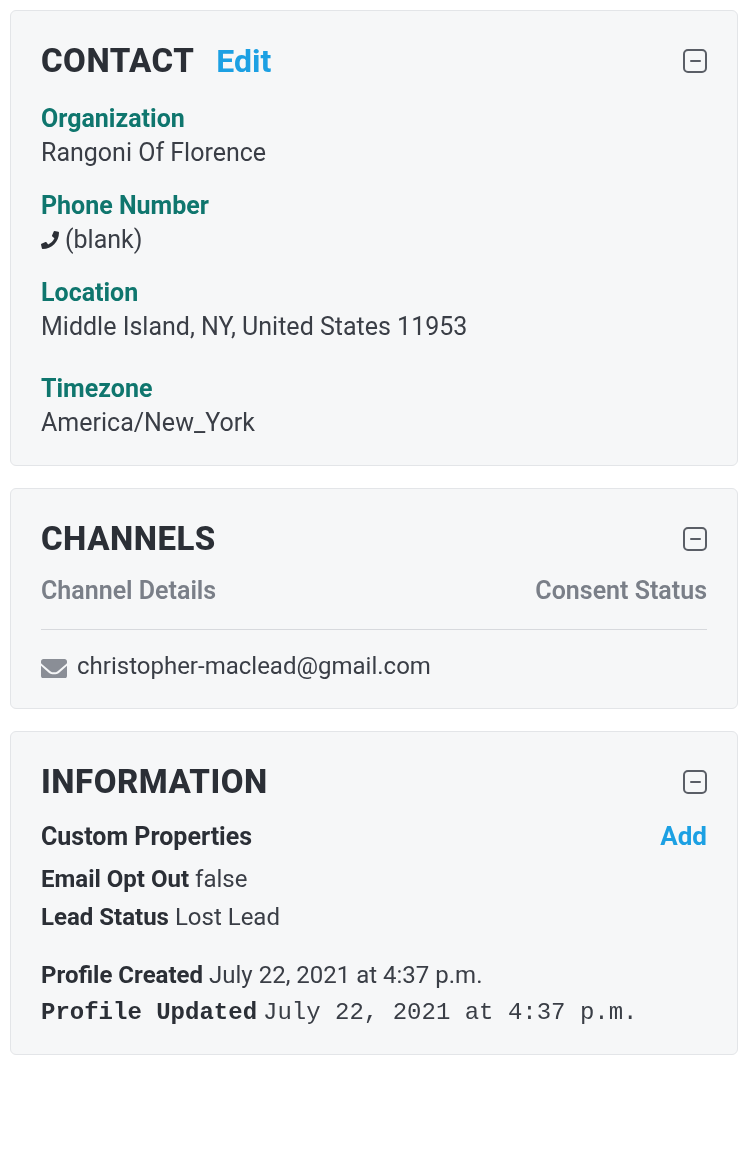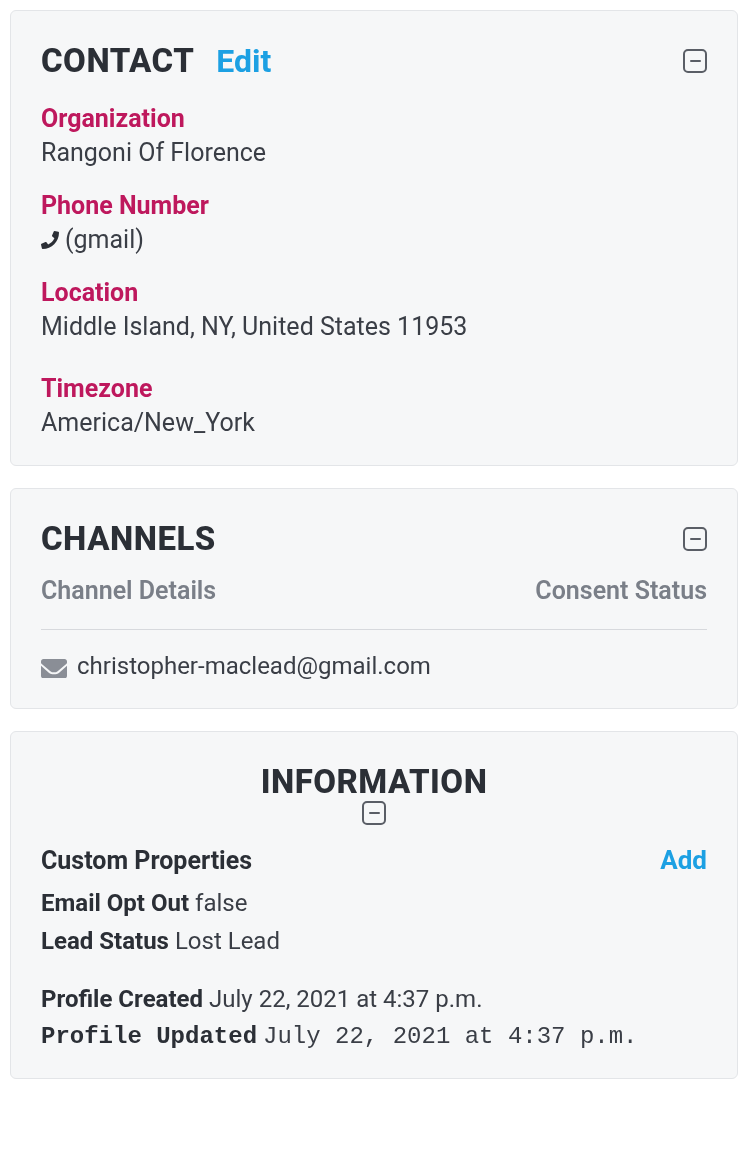--- a/index.html
+++ b/index.html
@@ -64,21 +64,21 @@
   .field {
     margin-bottom: 24px;
   }
   .field:last-child {
     margin-bottom: 0;
     margin-top: 33px;
   }
   .field-label {
     font-size: 25px;
     font-weight: 700;
-    color: #be185d;
+    color: #0f766e;
     margin-bottom: 5px;
   }
   .field-value {
     font-size: 25px;
     font-weight: 400;
     color: #3a3e46;
   }
   .phone-icon {
     display: inline-block;
     width: 18px;
@@ -164,21 +164,21 @@
     <div class="field-value">Rangoni Of Florence</div>
   </div>
 
   <div class="field">
     <div class="field-label">Phone Number</div>
     <div class="field-value">
       <span class="phone-icon">
         <svg viewBox="0 0 512 512" fill="#2b2f36">
             <path d="M493.4 24.6l-104-24c-11.3-2.6-22.9 3.3-27.5 13.9l-48 112c-4.2 9.8-1.4 21.3 6.9 28l60.6 49.6c-36 76.7-98.9 140.5-177.2 177.2l-49.6-60.6c-6.8-8.3-18.2-11.1-28-6.9l-112 48C3.9 366.5-2 378.1.6 389.4l24 104C27.1 504.2 36.7 512 48 512c256.1 0 464-207.5 464-464 0-11.2-7.7-20.9-18.6-23.4z"></path>
           </svg>
-      </span><span>(gmail)</span>
+      </span><span>(blank)</span>
     </div>
   </div>
 
   <div class="field">
     <div class="field-label">Location</div>
     <div class="field-value">Middle Island, NY, United States 11953</div>
   </div>
 
   <div class="field">
     <div class="field-label">Timezone</div>
@@ -205,21 +205,21 @@
     <span class="envelope-icon">
       <svg viewBox="0 0 512 384" fill="#8a8e96">
           <path d="M502.3 94.8L327.4 239.6c-18.9 15.6-42.3 23.4-71.4 23.4s-52.5-7.8-71.4-23.4L9.7 94.8C3.9 90 0 83.1 0 75.5V48C0 21.5 21.5 0 48 0h416c26.5 0 48 21.5 48 48v27.5c0 7.6-3.9 14.5-9.7 19.3zM0 132.2V336c0 26.5 21.5 48 48 48h416c26.5 0 48-21.5 48-48V132.2L358.3 268.9c-27.1 22.4-60.7 33.7-102.3 33.7s-75.2-11.3-102.3-33.7L0 132.2z"></path>
         </svg>
     </span>
     <span>christopher-maclead@gmail.com</span>
   </div>
 </div>
 
 <div class="card">
-  <div class="card-header" style="margin-bottom:20px;flex-direction:column;">
+  <div class="card-header" style="margin-bottom:20px;">
     <div class="card-header-left">
       <div class="card-title">INFORMATION</div>
     </div>
     <div class="collapse-btn">
       <div class="dash"></div>
     </div>
   </div>
 
   <div class="info-subheader">
     <div class="label">Custom Properties</div>

